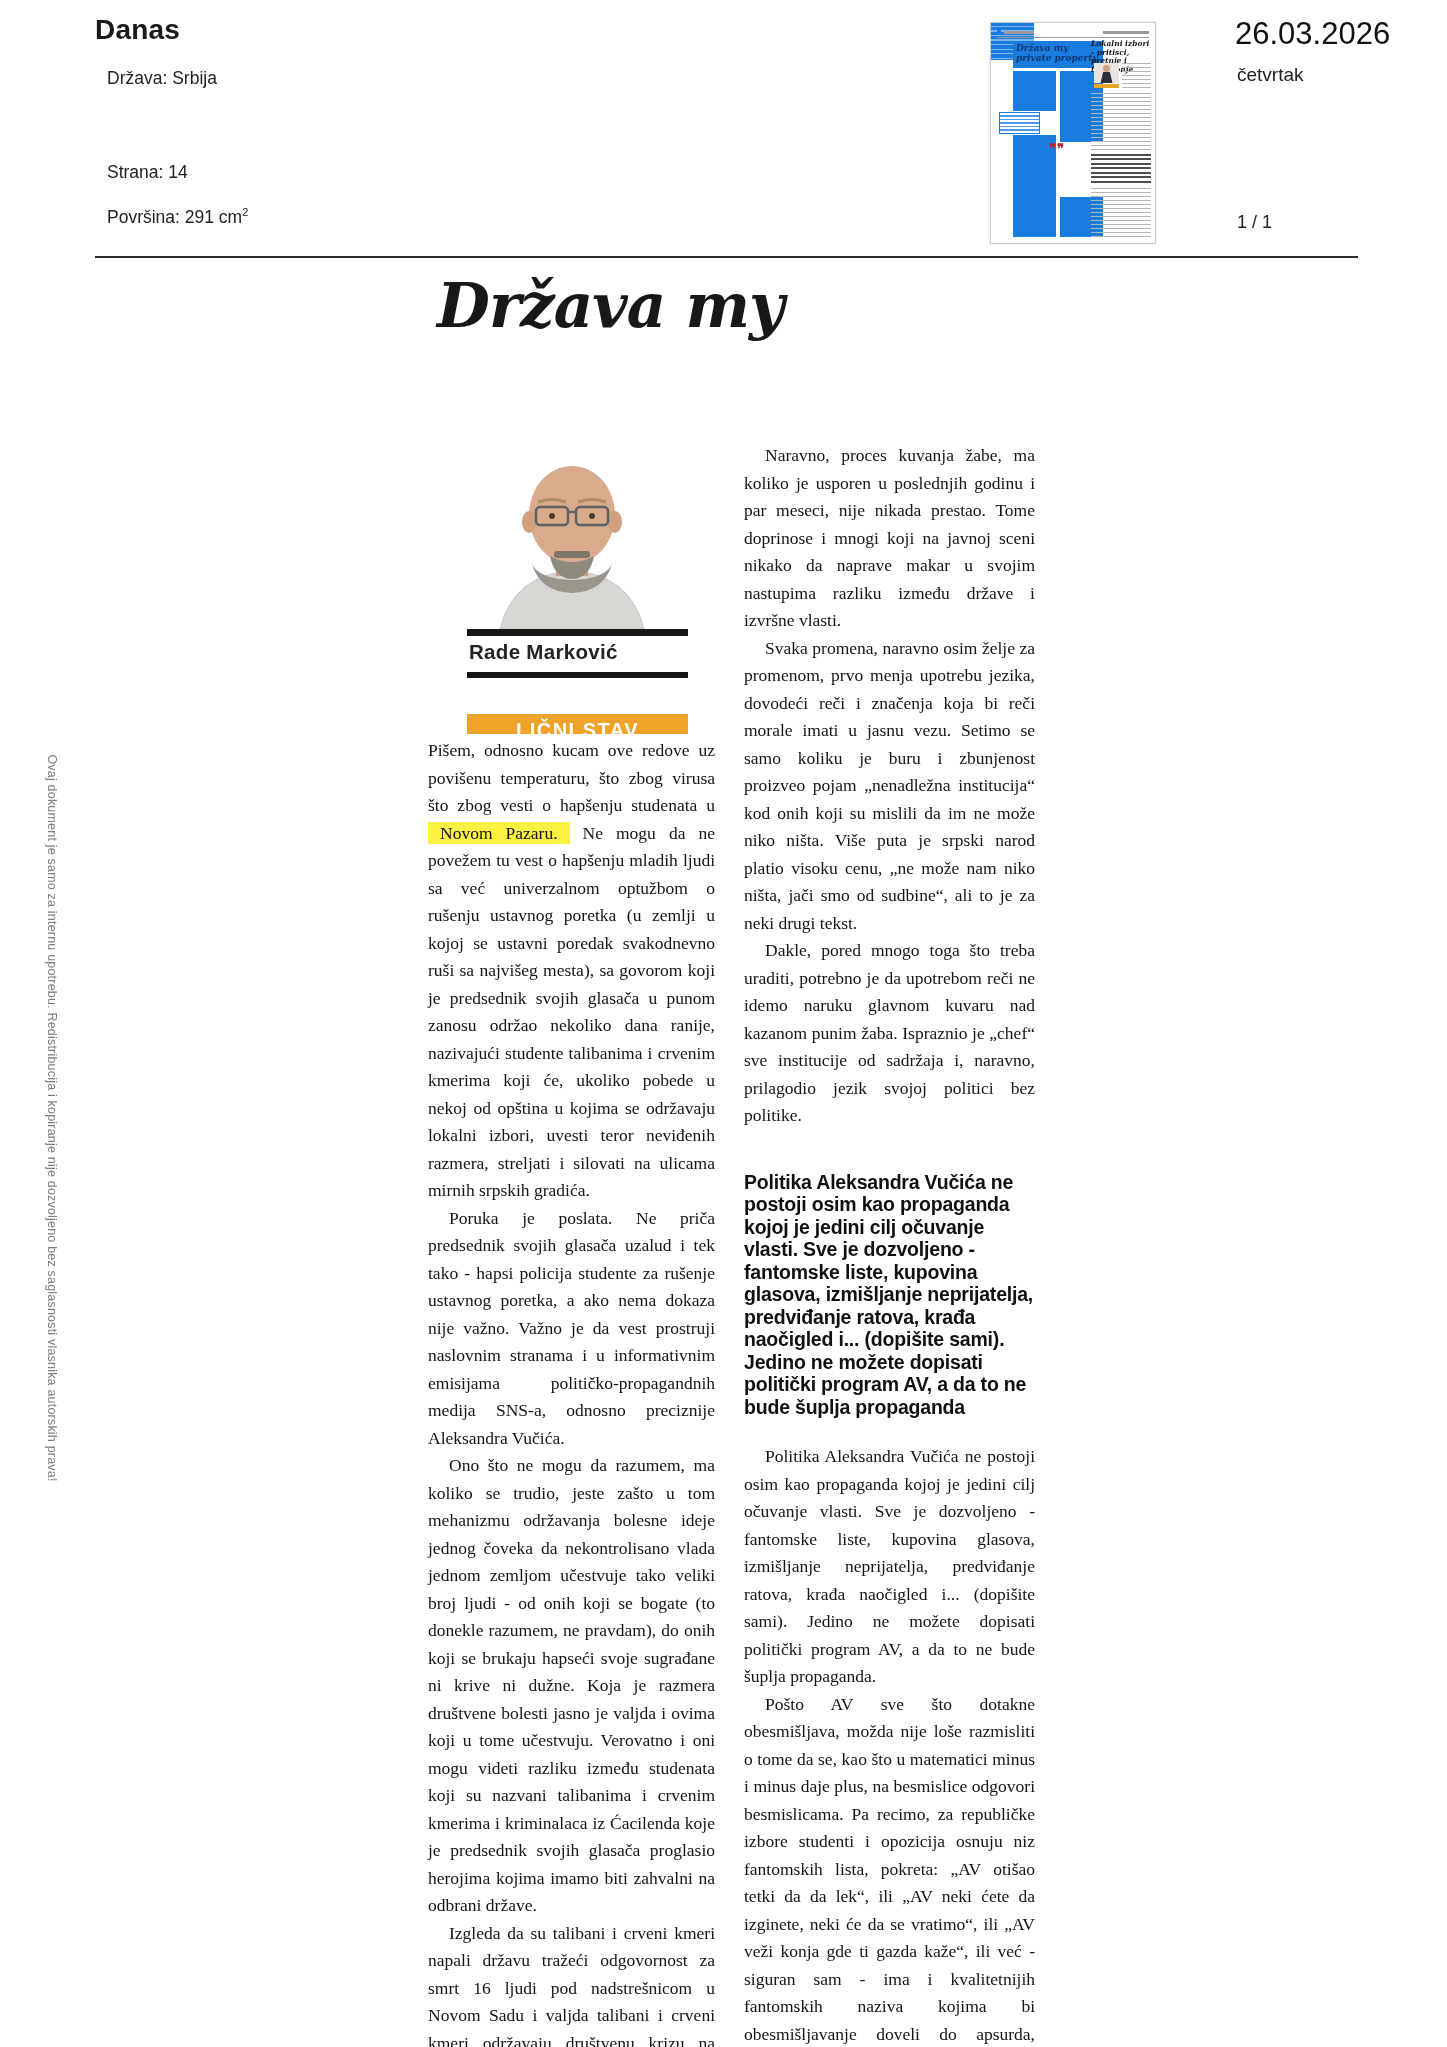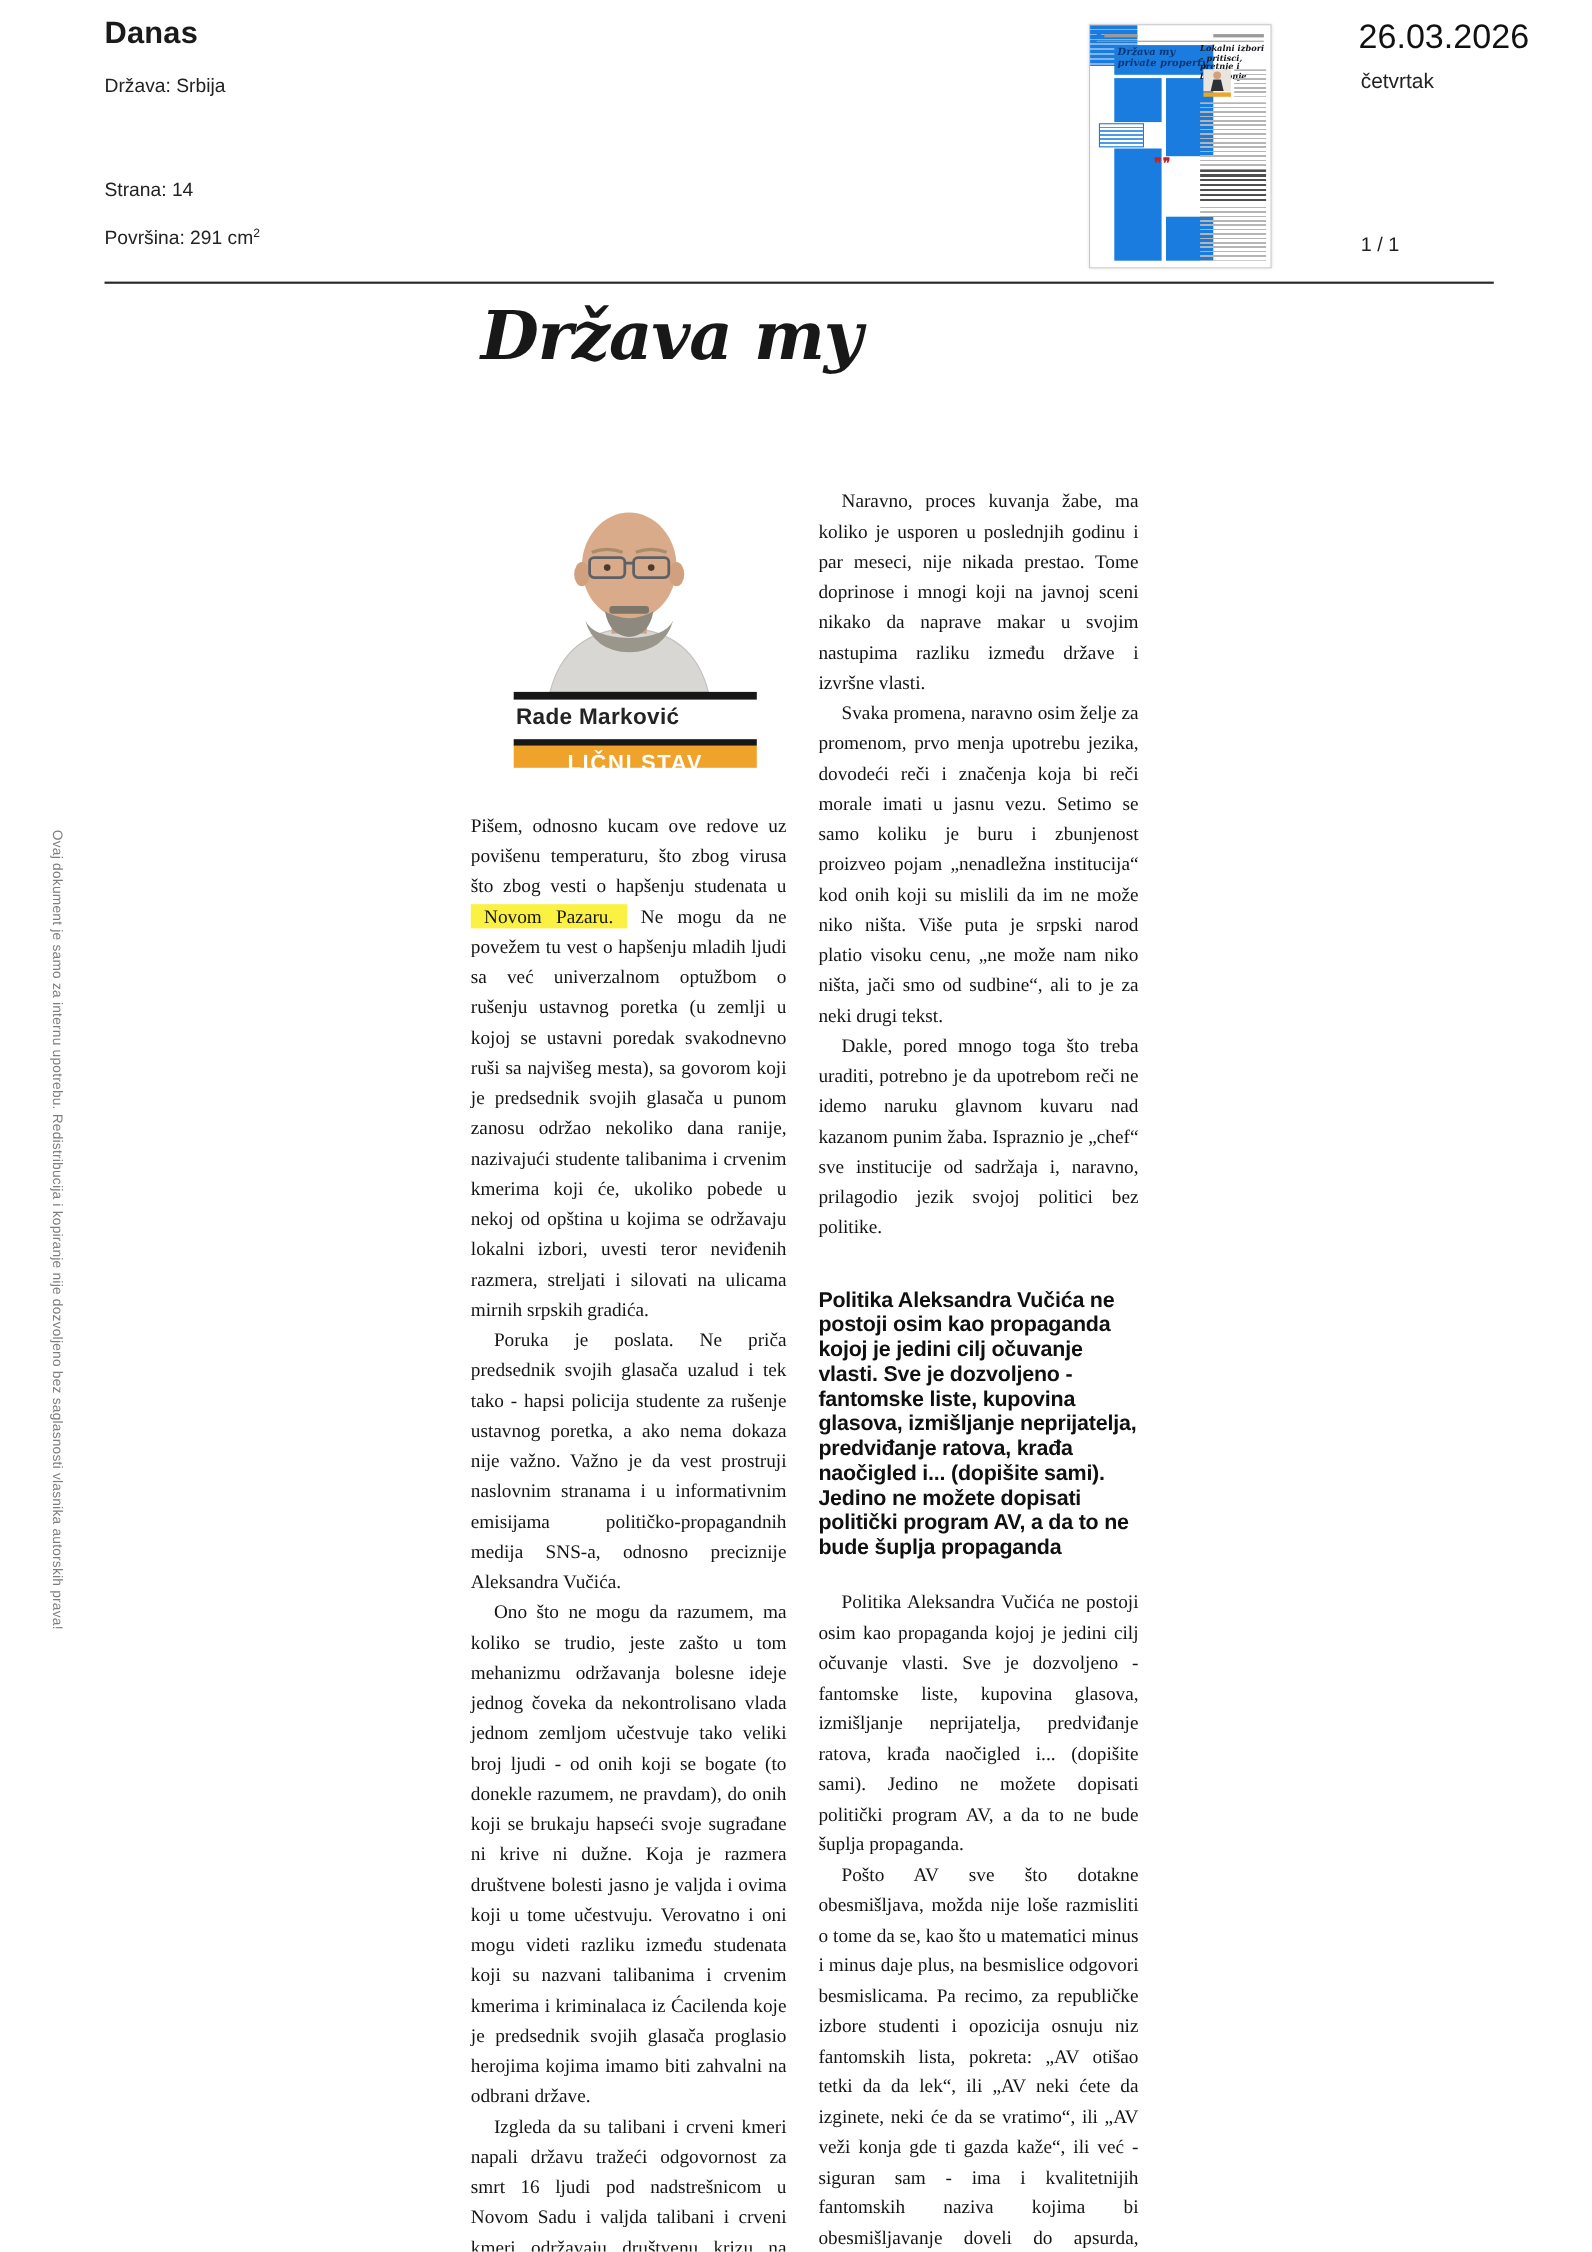--- a/index.html
+++ b/index.html
@@ -1,21 +1,21 @@
 <!DOCTYPE html>
 <html><head>
 <meta charset="utf-8">
 <style>
   html,body{margin:0;padding:0;background:#ffffff;}
   .page{position:relative;width:1447px;height:2047px;background:#ffffff;overflow:hidden;
         font-family:"Liberation Sans",sans-serif;color:#1a1a1a;}
 
   
   .pub{position:absolute;left:95px;top:14px;font-size:28px;font-weight:bold;letter-spacing:.2px;}
-  .meta-line{position:absolute;left:95px;font-size:17.5px;color:#222;}
+  .meta-line{position:absolute;left:107px;font-size:17.5px;color:#222;}
   .m-country{top:68px}
   .m-page{top:162px}
   .m-area{top:206px}
   .m-area sup{font-size:11px;}
   .date{position:absolute;left:1235px;top:16px;font-size:31px;color:#111;}
   .weekday{position:absolute;left:1237px;top:64px;font-size:19px;color:#222;}
   .pager{position:absolute;left:1237px;top:212px;font-size:18px;color:#222;}
   .rule{position:absolute;left:95px;top:256px;width:1263px;height:2px;background:#2b2b2b;}
 
   
@@ -57,21 +57,21 @@
   
   .headline{position:absolute;left:437px;top:268px;width:900px;
             font-family:"DejaVu Serif",serif;font-style:italic;font-weight:bold;
             font-size:61px;line-height:75px;color:#181818;letter-spacing:-1px;}
   .photo{position:absolute;left:470px;top:452px;width:204px;height:177px;}
   .bar1{position:absolute;left:467px;top:629px;width:221px;height:7px;background:#171717;}
   .author{position:absolute;left:469px;top:640px;font-size:20.5px;font-weight:bold;color:#242424;letter-spacing:.3px;}
   .kicker{position:absolute;left:467px;top:672px;width:221px;}
   .kicker .kbar{height:6px;background:#171717;}
   .kicker .kbody{height:20px;background:#efa32b;color:#ffffff;font-weight:bold;font-size:20px;
-                 letter-spacing:1.5px;text-align:center;line-height:33px;}
+                 letter-spacing:1.5px;text-align:center;line-height:33px;margin-top:36px;}
 
   .col{position:absolute;font-family:"Liberation Serif",serif;font-size:17.5px;line-height:27.5px;
        text-align:justify;color:#141414;}
   .col p{margin:0;text-indent:21px;}
   .col p.noindent{text-indent:0;}
   .leftcol{left:428px;top:737px;width:287px;}
   .rightcol{left:744px;top:442px;width:291px;}
   mark{background:#fbf143;color:inherit;padding:1px 12px;}
   .quote{font-family:"Liberation Sans",sans-serif;font-weight:bold;font-size:19.5px;line-height:22.5px;
          text-align:left;color:#101010;margin:41px 0 25px 0 !important;text-indent:0 !important;

